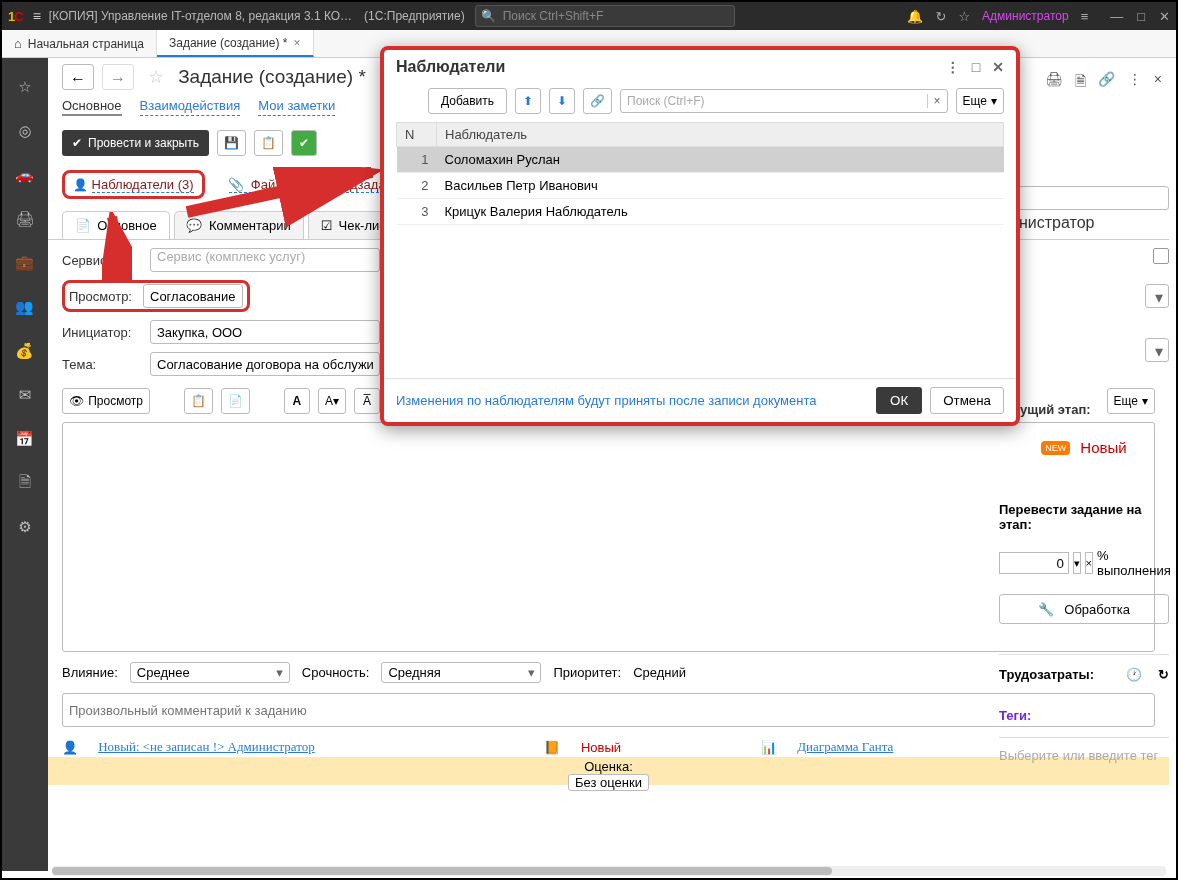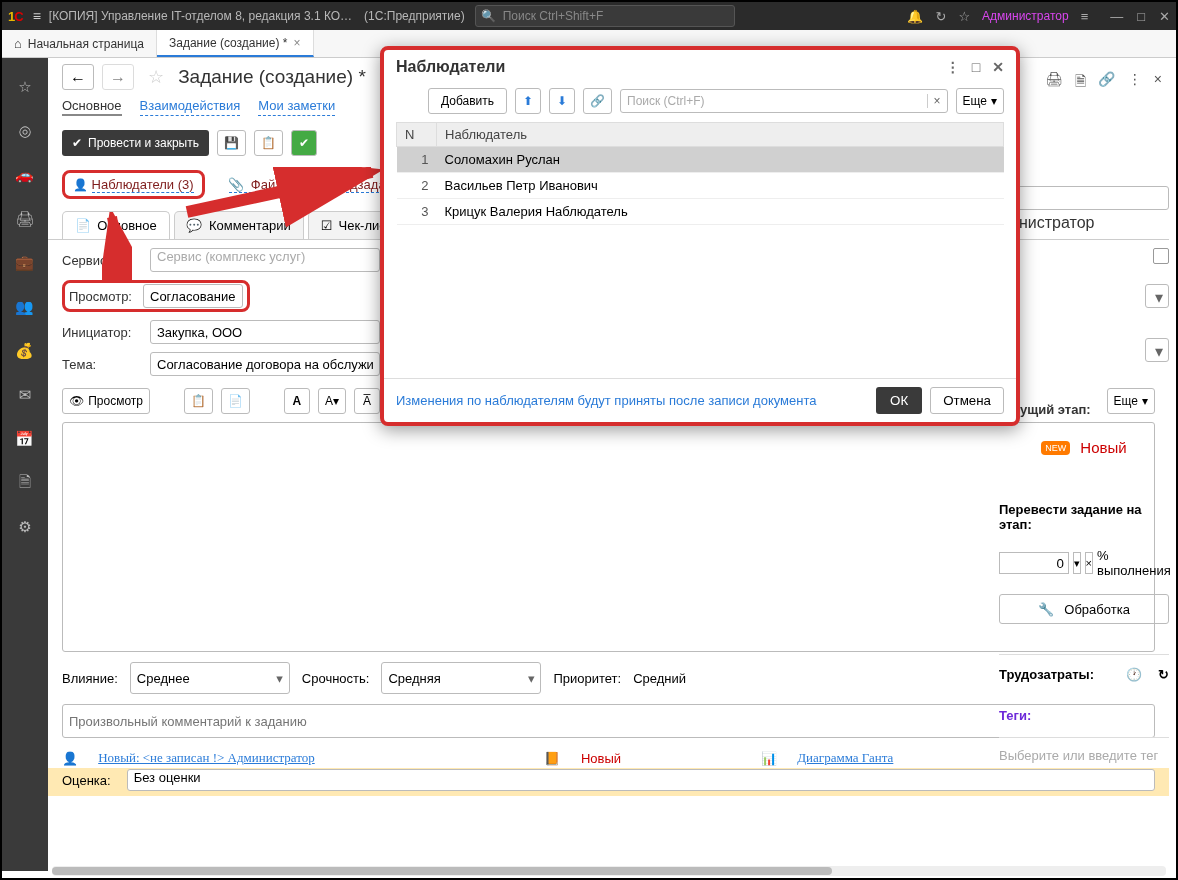--- a/index.html
+++ b/index.html
@@ -59,31 +59,31 @@
 .row { display: flex; align-items: center; gap: 8px; font-size: 13px; }
 .row label { width: 80px; color: #333; }
 .row input, .row .inp { flex: 1; border: 1px solid #bbb; border-radius: 3px; height: 24px; padding: 0 6px; font-size: 13px; }
 .row .inp.placeholder { color: #aaa; }
 .short-input { width: 230px !important; flex: none !important; }
 
 .editor-toolbar { display: flex; gap: 8px; padding: 4px 14px; align-items: center; flex-wrap: wrap; }
 .editor { margin: 4px 14px; height: 230px; border: 1px solid #bbb; border-radius: 3px; background: #fff; }
 
 .bottom-row { display: flex; gap: 12px; padding: 6px 14px; font-size: 13px; align-items: center; }
-.dd { border: 1px solid #bbb; border-radius: 3px; height: 32px; padding: 0 6px; display: flex; align-items: center; min-width: 120px; position: relative; }
+.dd { border: 1px solid #bbb; border-radius: 3px; height: 21px; padding: 0 6px; display: flex; align-items: center; min-width: 120px; position: relative; }
 .dd::after { content: '▾'; position: absolute; right: 6px; color: #666; }
 
 .comment-row { margin: 4px 14px; }
 .comment-row input { width: 100%; border: 1px solid #bbb; border-radius: 3px; height: 26px; padding: 16px 6px; font-size: 13px; color: #aaa; }
 
 .status-row { display: flex; gap: 20px; padding: 8px 14px 2px 14px; font-size: 13px; align-items: center; color: #2a7bd8; }
 .status-row .lnk { text-decoration: underline; cursor: pointer; font-family: Liberation Serif, serif; }
 .status-row .new2 { color: #c00; }
 
-.rating-row { padding: 2px 14px 6px 14px; font-size: 13px; background: #ffe9b3; display: flex; align-items: center; gap: 16px; height: 28px; }
+.rating-row { padding: 2px 14px 6px 14px; font-size: 13px; background: #ffe9b3; display: flex; align-items: center; gap: 0; height: 28px; flex-direction: column; }
 .rating-row .inp { flex: 1; background: #fff; border: 1px solid #bbb; border-radius: 3px; height: 22px; padding: 0 6px; }
 
 
 .rightpanel { position: absolute; right: 7px; top: 60px; width: 170px; bottom: 10px; }
 .rp-top { display: flex; gap: 6px; justify-content: flex-end; padding: 6px 4px 18px 4px; color: #555; font-size: 14px; }
 .rp-top .ic { cursor: pointer; padding: 3px; }
 .rp-admin { font-size: 16px; color: #333; padding: 4px 0 12px 0; }
 .rp-chk { display: flex; justify-content: flex-end; padding: 4px 0 14px 0; }
 .rp-chk .box { width: 16px; height: 16px; border: 1px solid #999; border-radius: 2px; }
 .rp-dd { margin: 6px 0; }

